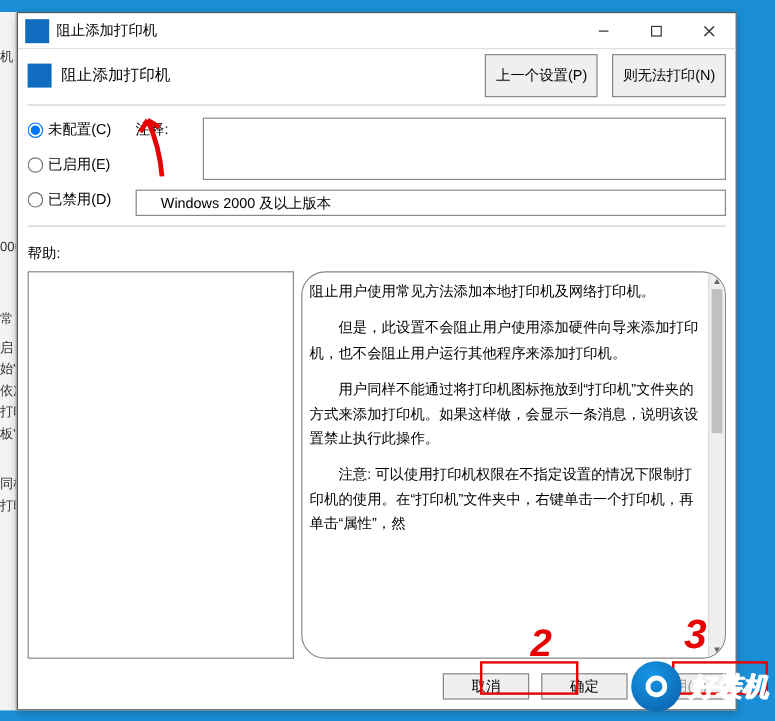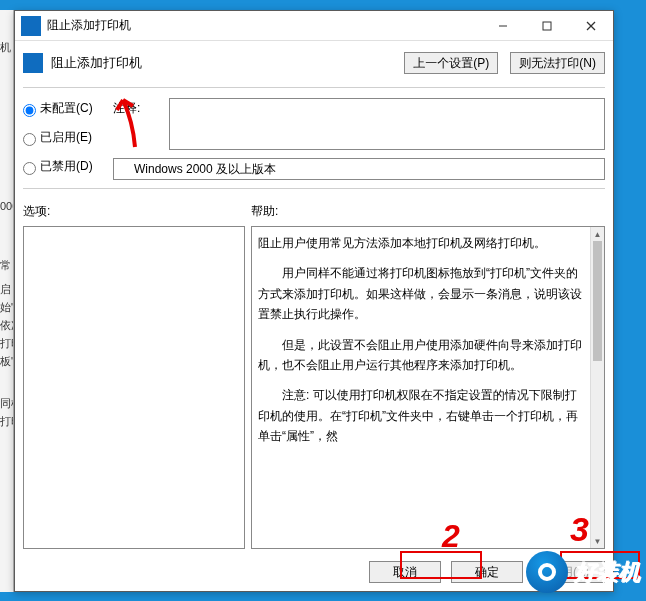--- a/index.html
+++ b/index.html
@@ -63,42 +63,42 @@
   }
   .hdr-row .app-icon {
     width: 20px; height: 20px;
     background: #0f6cbf;
   }
   .hdr-row .app-title {
     font-size: 13px;
     flex: 1;
   }
   .nav-btn {
-    height: 22px;
+    height: 36px;
     padding: 0 8px;
     font-size: 12px;
     border: 1px solid #888;
     background: #efefef;
     cursor: pointer;
     margin-left: 4px;
   }
   .rule { border: none; border-top: 1px solid #cfcfcf; margin: 2px 0 4px 0; }
   .config-row {
     display: flex;
   }
   .radio-col {
     width: 90px;
     display: flex;
     flex-direction: column;
     gap: 12px;
     padding-top: 2px;
   }
   .radio-item {
     display: flex;
-    align-items: flex-end;
+    align-items: center;
     gap: 4px;
     font-size: 12px;
   }
   .radio-item input { margin: 0; }
   .right-col {
     flex: 1;
     display: flex;
     flex-direction: column;
     gap: 8px;
   }
@@ -139,21 +139,21 @@
     gap: 6px;
     flex: 1;
     min-height: 0;
   }
   .panel {
     border: 1px solid #888;
     background: #fff;
     flex: 0 0 222px;
     overflow: hidden;
   }
-  .panel.right { flex: 1; position: relative; }
+  .panel.right { flex: 1; position: relative; border-radius: 20px; }
   .help-content {
     position: absolute;
     left: 0; right: 14px; top: 0; bottom: 0;
     padding: 6px 6px 6px 6px;
     font-size: 12px;
     line-height: 1.7;
     overflow: hidden;
     color: #000;
   }
   .help-content p { margin-bottom: 10px; text-indent: 2em; }
@@ -337,31 +337,30 @@
           <div class="platform-box">
             <span>Windows 2000 及以上版本</span>
           </div>
         </div>
       </div>
     </div>
 
     <hr class="rule">
 
     <div class="options-head">
-      <span class="opt-label">选项:</span>
       <span>帮助:</span>
     </div>
 
     <div class="panels">
       <div class="panel"></div>
       <div class="panel right">
         <div class="help-content">
           <p class="first">阻止用户使用常见方法添加本地打印机及网络打印机。</p>
+          <p>但是，此设置不会阻止用户使用添加硬件向导来添加打印机，也不会阻止用户运行其他程序来添加打印机。</p>
           <p>用户同样不能通过将打印机图标拖放到“打印机”文件夹的方式来添加打印机。如果这样做，会显示一条消息，说明该设置禁止执行此操作。</p>
-          <p>但是，此设置不会阻止用户使用添加硬件向导来添加打印机，也不会阻止用户运行其他程序来添加打印机。</p>
           <p>注意: 可以使用打印机权限在不指定设置的情况下限制打印机的使用。在“打印机”文件夹中，右键单击一个打印机，再单击“属性”，然</p>
         </div>
         <div class="scrollbar">
           <div class="arr top">▲</div>
           <div class="thumb"></div>
           <div class="arr bot">▼</div>
         </div>
       </div>
     </div>
 

